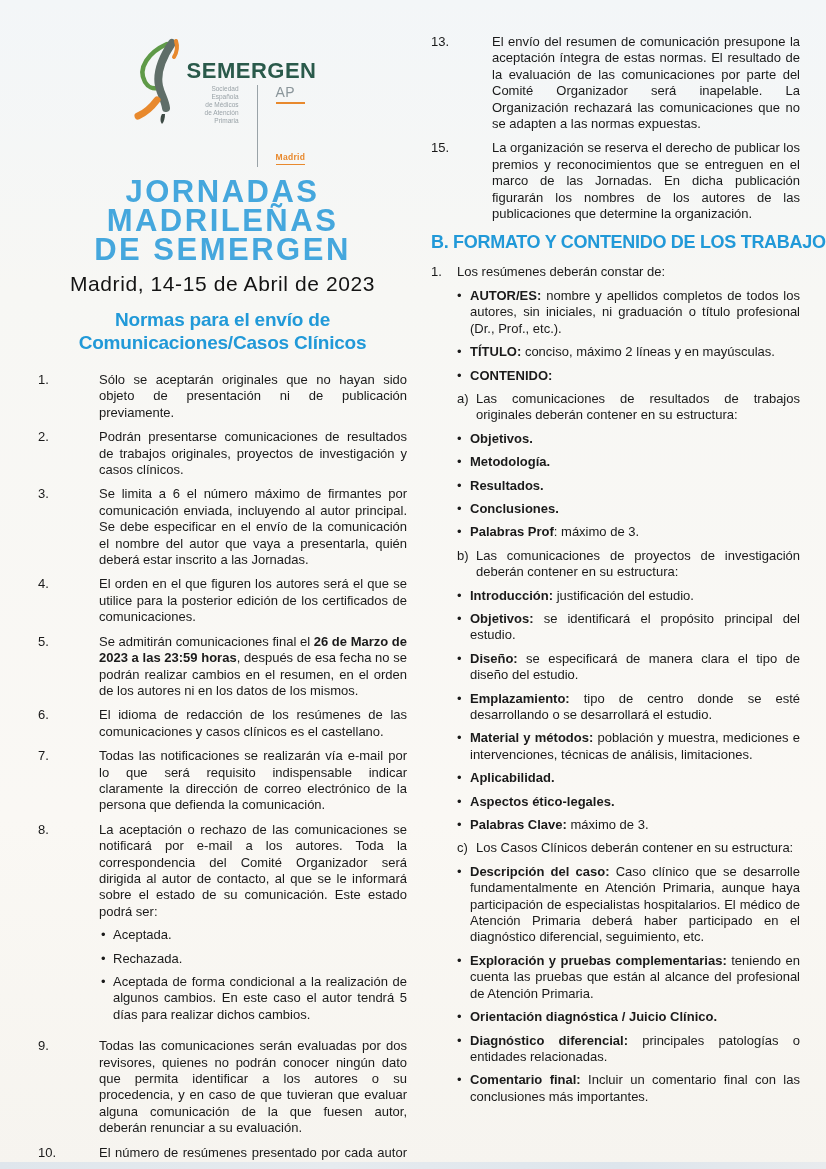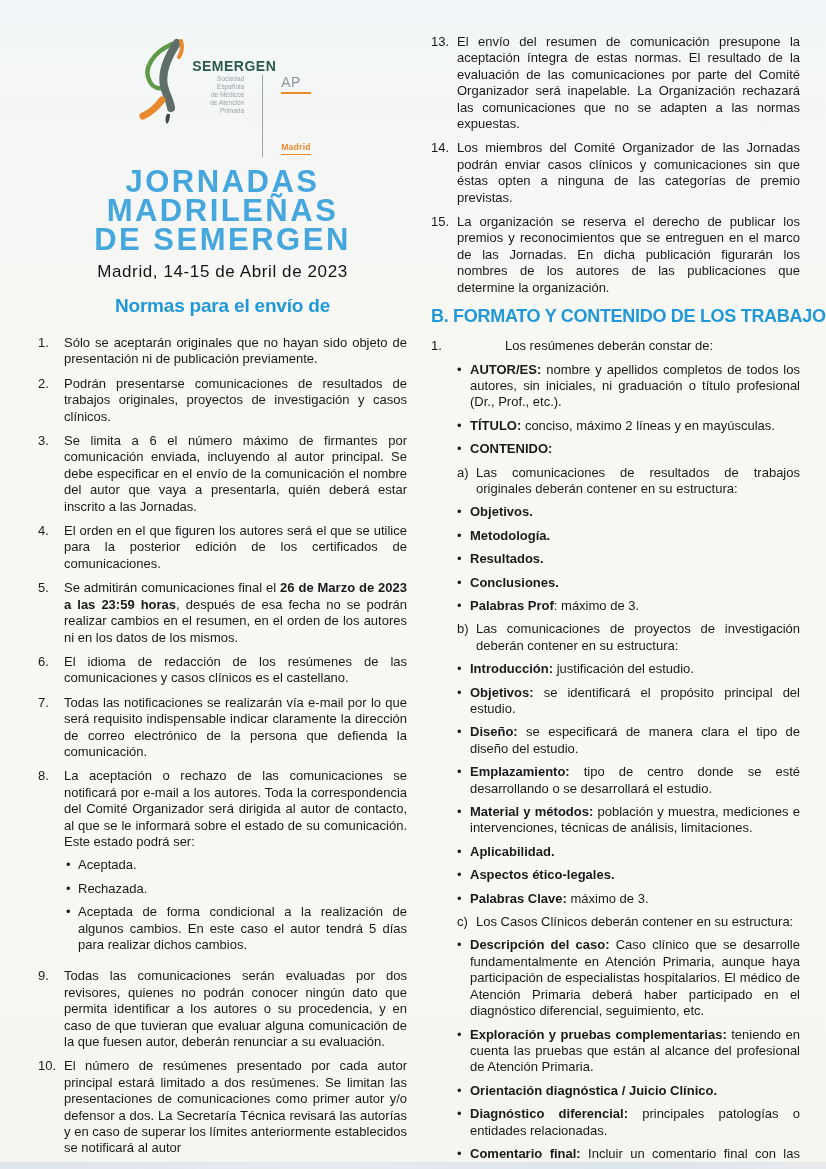--- a/index.html
+++ b/index.html
@@ -14,68 +14,68 @@
     box-sizing:border-box;
     padding:34px 26px 0 38px;
   }
   .cols{display:flex;gap:24px;}
   .col{width:369px;flex:none;}
 
   
   .logo{display:flex;justify-content:center;align-items:flex-start;gap:6px;margin:2px 0 10px 0;min-height:92px;}
   .logo-mark{flex:none;margin-top:2px;}
   .logo-text{padding-top:22px;}
-  .brand{font-weight:bold;font-size:14px;letter-spacing:0.5px;color:#2a5a4b;}
+  .brand{font-weight:bold;font-size:22px;letter-spacing:0.5px;color:#2a5a4b;}
   .logo-sub{display:flex;gap:18px;margin-top:1px;}
   .soc{font-size:6.5px;line-height:8px;color:#9aa3a8;text-align:right;white-space:pre-line;width:52px;}
   .vbar{width:1px;background:#9aa3a8;align-self:stretch;}
   .ap-block{display:flex;flex-direction:column;}
   .ap{font-size:14px;color:#8b969b;line-height:15px;letter-spacing:0.5px;}
   .oline{height:1.5px;background:#e8892d;margin:2px 0;}
   .madrid{font-size:8.5px;font-weight:bold;color:#e8892d;letter-spacing:0.3px;margin-top:46px;}
 
   .title{
     text-align:center;color:#45a7dd;
     font-size:31px;line-height:29px;letter-spacing:2.5px;
     font-weight:bold;margin:2px 0 8px 0;
   }
   .date{
-    text-align:center;font-size:17px;color:#141414;letter-spacing:0.6px;margin:4px 0 12px 0;
+    text-align:center;font-size:21px;color:#141414;letter-spacing:0.6px;margin:4px 0 12px 0;
   }
   .subtitle{
     text-align:center;color:#2199d8;font-weight:bold;
     font-size:19px;line-height:23px;margin:0 0 18px 0;letter-spacing:-0.2px;
   }
 
   
   .sec-h{
     color:#2199d8;font-weight:bold;font-size:19.5px;letter-spacing:-0.3px;
     margin:10px 0 11px 0;white-space:nowrap;
   }
   .sec-h.b{font-size:18px;}
 
   
-  .n-item{display:flex;margin-bottom:8px;font-size:13px;line-height:16.4px;}
+  .n-item{display:flex;margin-bottom:8px;font-size:13px;line-height:16.4px;gap:35px;}
   .n-item .num{width:26px;flex:none;}
   .n-item .body{flex:1;text-align:justify;hyphens:auto;}
   .a-bullets{margin-top:7px;}
   .bullet-item{display:flex;margin:0 0 7px 2px;}
   .bullet-item .dot{width:12px;flex:none;}
   .bullet-item .body{flex:1;text-align:justify;hyphens:auto;}
 
   .blk{font-size:13px;line-height:16.4px;margin-bottom:7px;}
   .blk-bullet{display:flex;margin-left:26px;}
   .blk-bullet .dot{width:13px;flex:none;}
   .blk-bullet .body{flex:1;text-align:justify;hyphens:auto;}
   .blk-letter{display:flex;margin-left:26px;}
   .blk-letter .lab{width:19px;flex:none;}
   .blk-letter .body{flex:1;text-align:justify;hyphens:auto;}
   .blk-num{display:flex;}
   .blk-num .num{width:26px;flex:none;}
-  .blk-num .body{flex:1;text-align:justify;margin-left:48px;}
+  .blk-num .body{flex:1;text-align:justify;}
 
   b{font-weight:bold;}
 
   .footer-strip{
     position:absolute;left:0;bottom:0;width:826px;height:7px;
     background:linear-gradient(90deg,#dfe6ec 0%,#e6ebef 40%,#dde5ec 75%,#e8ebee 100%);
   }
 </style>
 </head>
 <body>
@@ -106,21 +106,21 @@
               <div class="oline"></div>
               <div class="madrid">Madrid</div>
               <div class="oline"></div>
             </div>
           </div>
         </div>
       </div>
 
       <h1 class="title"><span>JORNADAS MADRILEÑAS</span><br><span>DE SEMERGEN</span></h1>
       <div class="date">Madrid, 14-15 de Abril de 2023</div>
-      <h2 class="subtitle"><span>Normas para el envío de</span><br></h2>
+      <h2 class="subtitle"><span>Normas para el envío de</span><br><span>Comunicaciones/Casos Clínicos</span></h2>
 
       <div id="list-a-left">
           <div class="n-item">
             <span class="num">1.</span>
             <div class="body"><span>Sólo se aceptarán originales que no hayan sido objeto de presentación ni de publicación previamente.</span></div>
           </div>
           <div class="n-item">
             <span class="num">2.</span>
             <div class="body"><span>Podrán presentarse comunicaciones de resultados de trabajos originales, proyectos de investigación y casos clínicos.</span></div>
           </div>
@@ -176,24 +176,20 @@
         </div>
     </div>
 
     <div class="col">
       <div id="list-a-right">
           <div class="n-item">
             <span class="num">13.</span>
             <div class="body"><span>El envío del resumen de comunicación presupone la aceptación íntegra de estas normas. El resultado de la evaluación de las comunicaciones por parte del Comité Organizador será inapelable. La Organización rechazará las comunicaciones que no se adapten a las normas expuestas.</span></div>
           </div>
           <div class="n-item">
-            <span class="num">14.</span>
-            <div class="body"><span>Los miembros del Comité Organizador de las Jornadas podrán enviar casos clínicos y comunicaciones sin que éstas opten a ninguna de las categorías de premio previstas.</span></div>
-          </div>
-          <div class="n-item">
             <span class="num">15.</span>
             <div class="body"><span>La organización se reserva el derecho de publicar los premios y reconocimientos que se entreguen en el marco de las Jornadas. En dicha publicación figurarán los nombres de los autores de las publicaciones que determine la organización.</span></div>
           </div>
         </div>
       <div class="sec-h b">B. FORMATO Y CONTENIDO DE LOS TRABAJOS</div>
       <div id="list-b">
           <div class="blk blk-num">
             <span class="num">1.</span>
             <div class="body">Los resúmenes deberán constar de:</div>
           </div>

